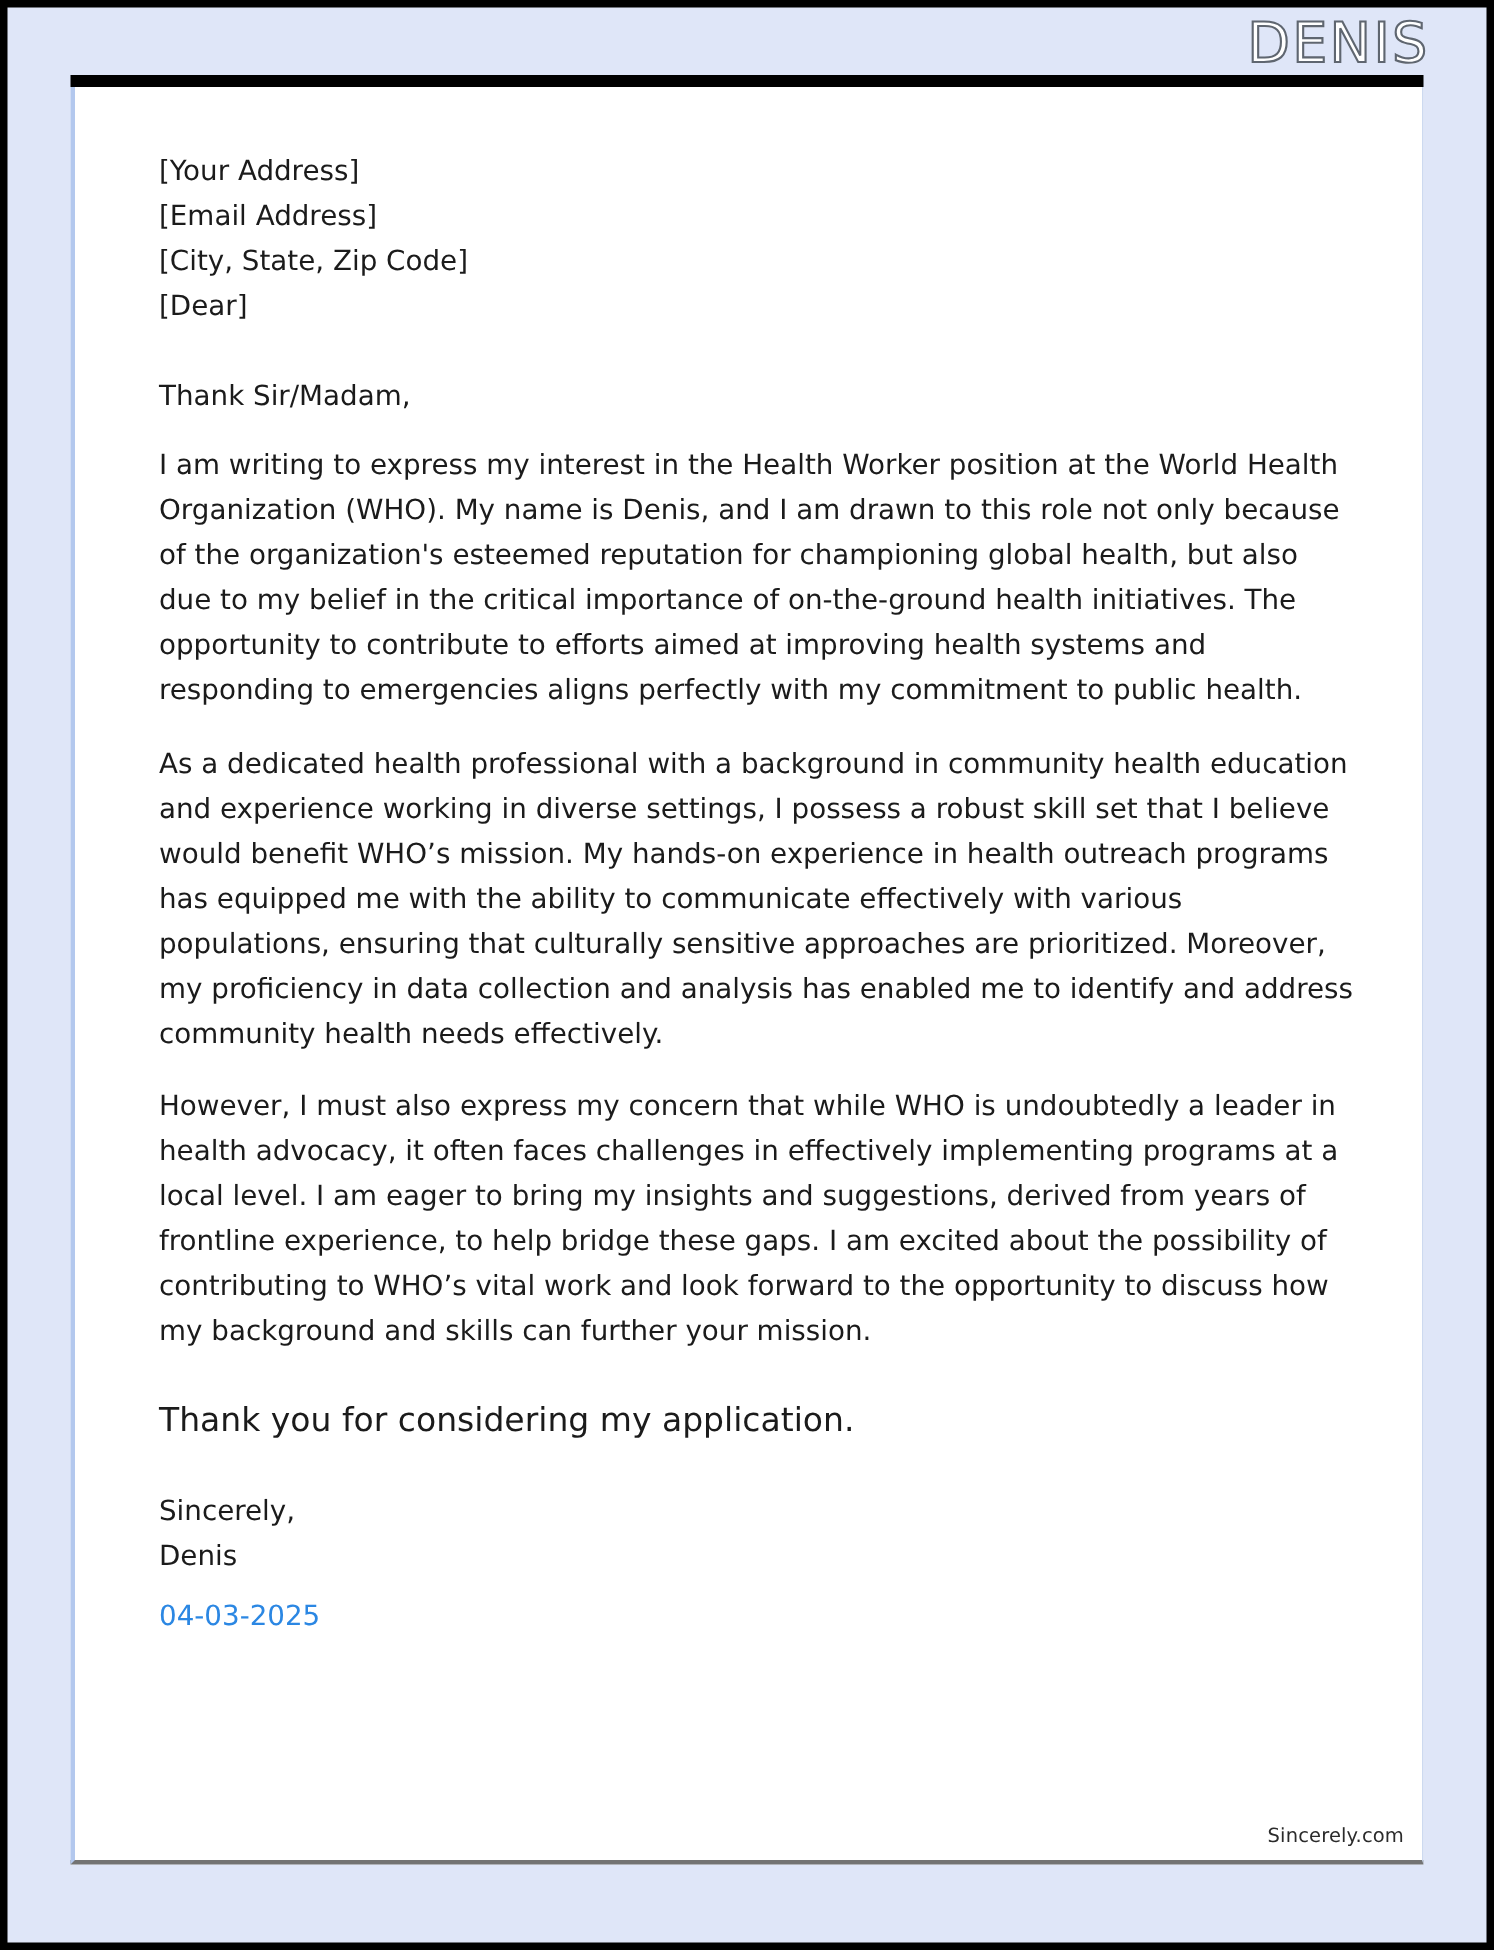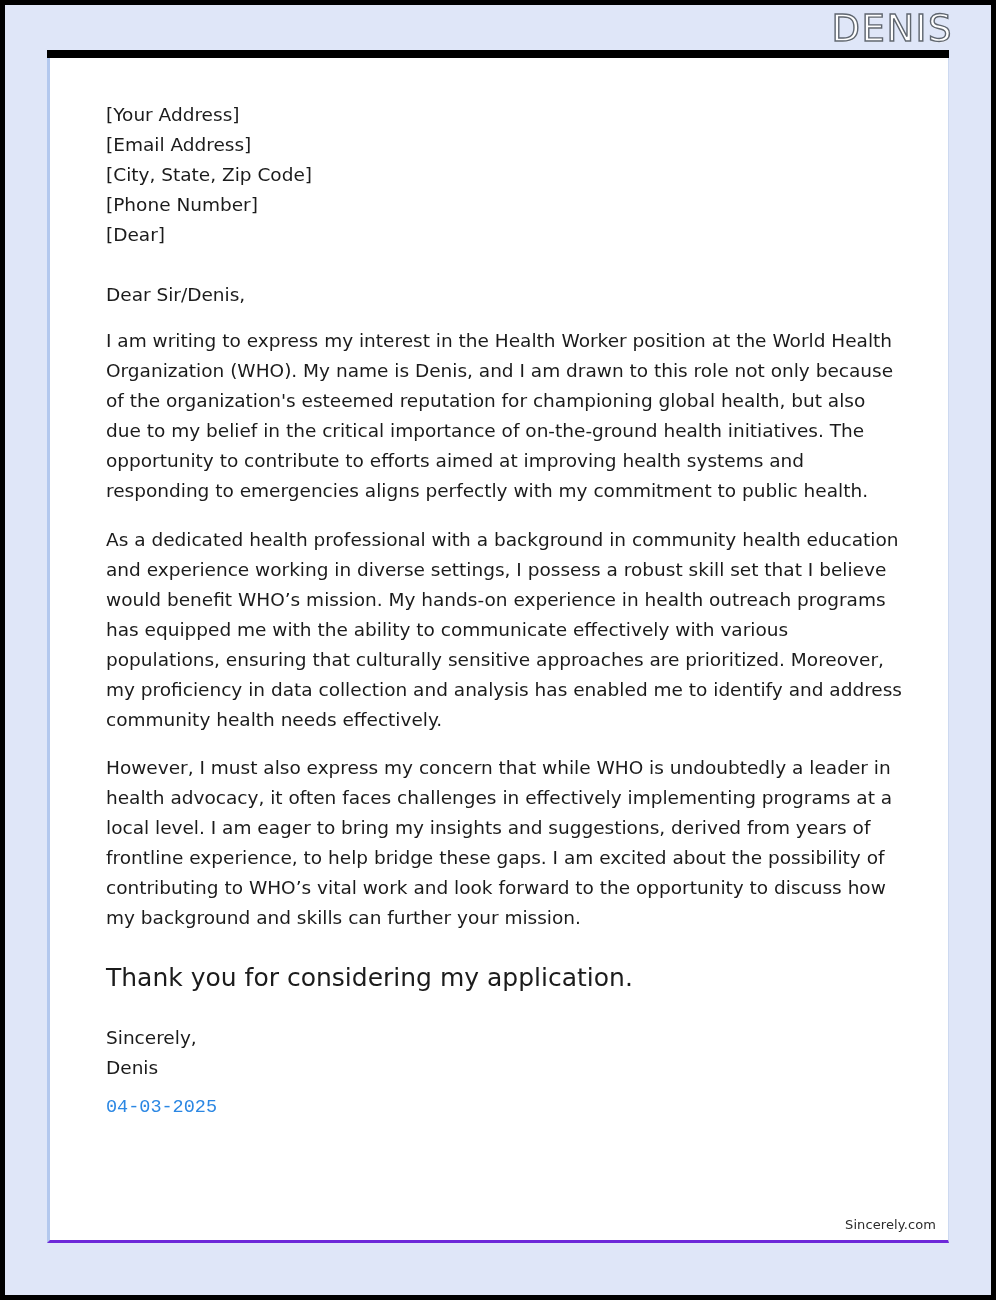--- a/index.html
+++ b/index.html
@@ -63,21 +63,21 @@
   
   .sheet {
     position: absolute;
     left: 42px;
     top: 53px;
     width: 902px;
     height: 1185px;
     background: #ffffff;
     border-left: 3px solid #b3c8ee;
     border-right: 1px solid #cdd9f0;
-    border-bottom: 3px solid #6d28d9;
+    border-bottom: 3px solid #737373;
     box-sizing: border-box;
   }
 
   .sheet-inner {
     position: absolute;
     left: 56px;
     top: 42px;
     right: 46px;
   }
 
@@ -101,21 +101,21 @@
   .para {
     margin-top: 16px;
     font-size: 18.5px;
     line-height: 30px;
     color: #1b1b1b;
     text-align: left;
   }
 
   .closing-thanks {
     margin-top: 30px;
-    font-size: 25px;
+    font-size: 22px;
     line-height: 30px;
     color: #1b1b1b;
   }
 
   .signoff {
     margin-top: 30px;
     font-size: 18.5px;
     line-height: 30px;
     color: #1b1b1b;
   }
@@ -123,21 +123,20 @@
   .signoff-line {
     display: block;
   }
 
   .date-stamp {
     display: block;
     margin-top: 10px;
     font-size: 18.5px;
     line-height: 30px;
     color: #2b87e3;
-    font-family: Liberation Mono, monospace;
   }
 
   
   .sheet-footer {
     position: absolute;
     right: 12px;
     bottom: 6px;
     font-size: 13px;
     line-height: 18px;
     color: #2b2b2b;
@@ -155,25 +154,24 @@
 
   <div class="top-rule"></div>
 
   <div class="sheet">
     <div class="sheet-inner">
 
       <div class="addr-block">
         <div class="addr-line">[Your Address]</div>
         <div class="addr-line">[Email Address]</div>
         <div class="addr-line">[City, State, Zip Code]</div>
-        <div class="addr-line">[Phone Number]</div>
         <div class="addr-line">[Dear]</div>
       </div>
 
-      <div class="salutation">Dear Sir/Denis,</div>
+      <div class="salutation">Thank Sir/Madam,</div>
 
       <p class="para">I am writing to express my interest in the Health Worker position at the World Health Organization (WHO). My name is Denis, and I am drawn to this role not only because of the organization's esteemed reputation for championing global health, but also due to my belief in the critical importance of on-the-ground health initiatives. The opportunity to contribute to efforts aimed at improving health systems and responding to emergencies aligns perfectly with my commitment to public health.</p>
       <p class="para">As a dedicated health professional with a background in community health education and experience working in diverse settings, I possess a robust skill set that I believe would benefit WHO’s mission. My hands-on experience in health outreach programs has equipped me with the ability to communicate effectively with various populations, ensuring that culturally sensitive approaches are prioritized. Moreover, my proficiency in data collection and analysis has enabled me to identify and address community health needs effectively.</p>
       <p class="para">However, I must also express my concern that while WHO is undoubtedly a leader in health advocacy, it often faces challenges in effectively implementing programs at a local level. I am eager to bring my insights and suggestions, derived from years of frontline experience, to help bridge these gaps. I am excited about the possibility of contributing to WHO’s vital work and look forward to the opportunity to discuss how my background and skills can further your mission.</p>
 
       <div class="closing-thanks">Thank you for considering my application.</div>
 
       <div class="signoff">
         <span class="signoff-line">Sincerely,</span>
         <span class="signoff-line">Denis</span>

